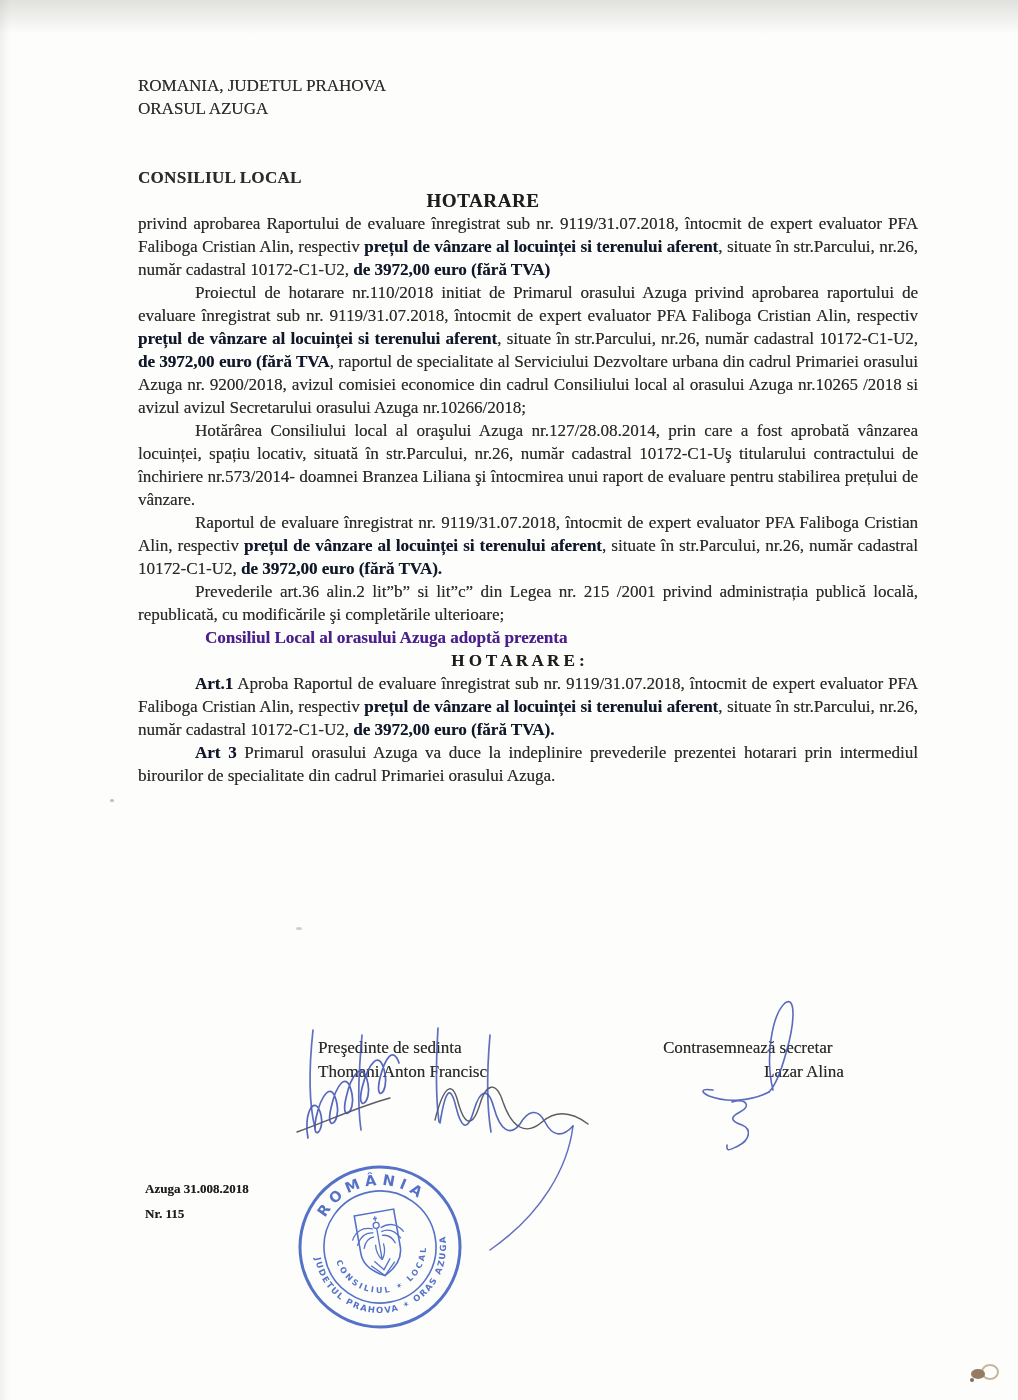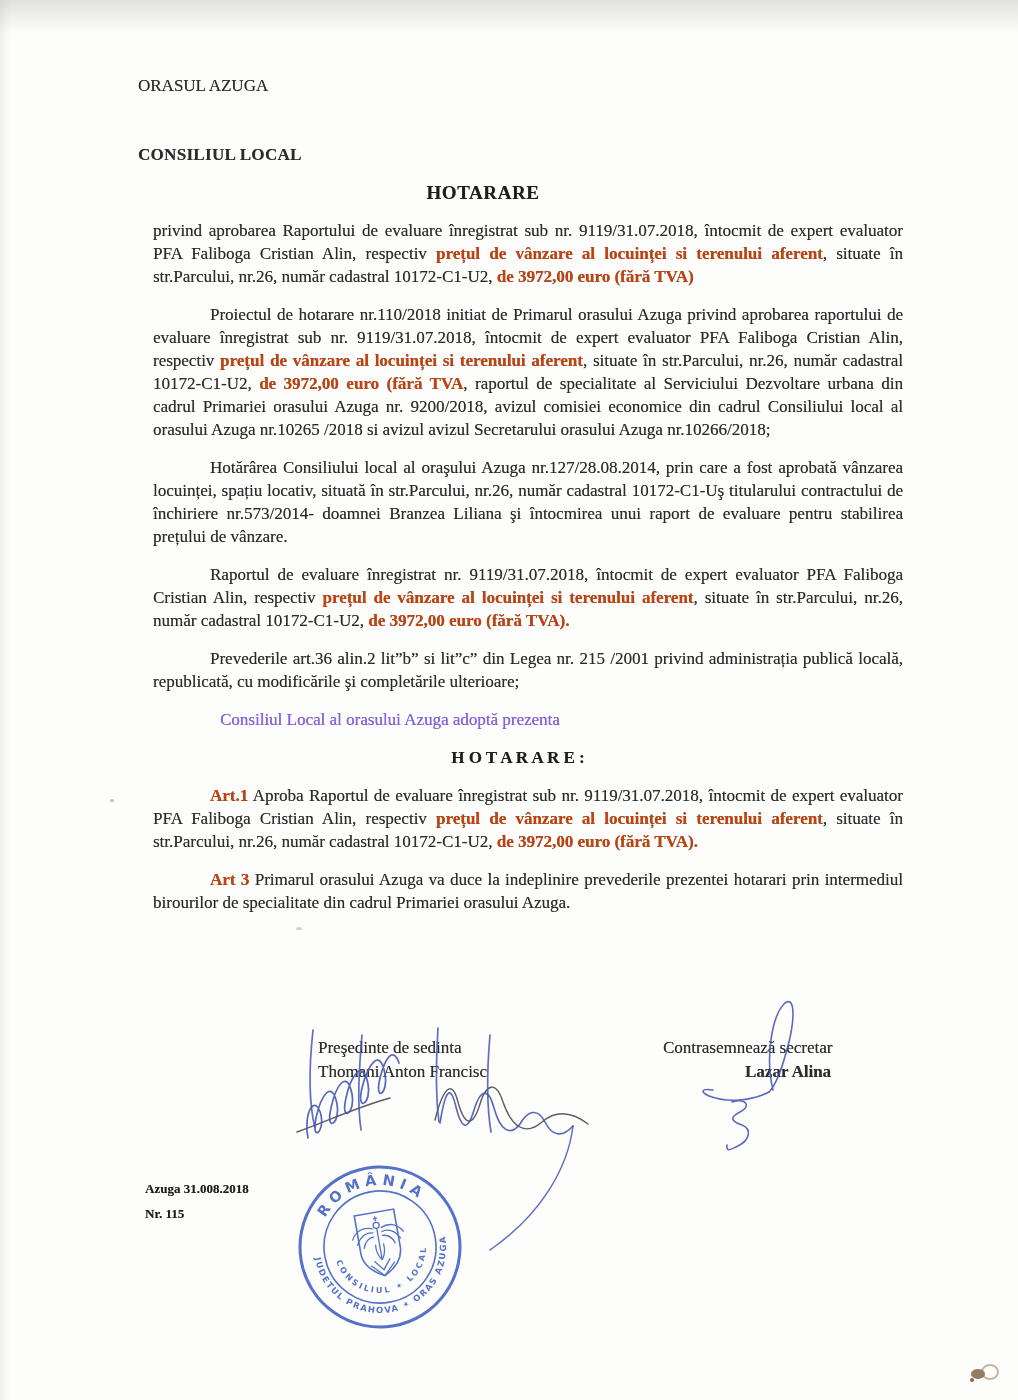--- a/index.html
+++ b/index.html
@@ -20,66 +20,67 @@
   .page::after{
     content:"";position:absolute;left:0;top:0;bottom:0;width:10px;
     background:linear-gradient(90deg,rgba(120,120,115,0.10),rgba(120,120,115,0));
     pointer-events:none;z-index:5;
   }
   .doc{
     position:absolute;left:138px;top:0;width:780px;
     font-size:17px;line-height:23px;
     text-shadow:0.2px 0.2px 0.5px rgba(35,35,35,0.55);
   }
-  .doc p{margin:15px;}
+  .doc p{margin:0;}
   .header{margin-top:74px;}
   .header .line{display:block;}
   .header .line.bold{font-weight:bold;letter-spacing:0.3px;margin-top:46px;}
   .main-title{
     margin-top:23px;text-align:center;padding-right:90px;
     font-weight:bold;font-size:19px;letter-spacing:0.6px;color:#1d1d1d;
   }
   .subject{margin-top:2px;text-align:justify;}
   .para{text-align:justify;text-indent:57px;}
   .avand{margin-top:43px;}
   .p5{margin-top:4px;}
-  .adopt{margin-top:14px;text-indent:67px;font-weight:normal;color:#8b5cf6;}
+  .adopt{margin-top:14px;text-indent:67px;font-weight:bold;color:#4c1d95;}
   .enact-title{
     margin-top:22px;text-align:center;padding-right:20px;
     font-weight:bold;font-size:17px;color:#1d1d1d;
   }
   .art1{margin-top:11px;}
   .art2{margin-top:21px;}
-  b{color:#c2410c;}
+  b{color:#0f172a;}
   .sig-label{position:absolute;font-size:17px;line-height:24px;white-space:nowrap;
     text-shadow:0.2px 0.2px 0.5px rgba(35,35,35,0.55);}
   .sig-president-role{left:318px;top:1036px;}
   .sig-president-name{left:318px;top:1060px;}
   .sig-secretary-role{left:663px;top:1036px;}
-  .sig-secretary-name{left:745px;top:1060px;font-weight:bold;}
+  .sig-secretary-name{left:764px;top:1060px;}
   .issued{position:absolute;left:145px;top:1176px;font-weight:bold;font-size:13px;
     line-height:25px;color:#1d1d1d;text-shadow:0.2px 0.2px 0.5px rgba(35,35,35,0.55);}
   .stamp-svg{position:absolute;left:285px;top:1152px;width:190px;height:190px;
     filter:blur(0.4px);opacity:0.88;z-index:2;}
   .sig-svg{position:absolute;z-index:3;}
   .sig-president-svg{left:290px;top:1022px;width:320px;height:240px;}
   .sig-secretary-svg{left:655px;top:995px;width:170px;height:160px;}
   .smudge-svg{position:absolute;left:958px;top:1352px;width:50px;height:40px;}
   .speck{position:absolute;background:rgba(70,70,70,0.35);border-radius:50%;}
   .speck-1{left:110px;top:799px;width:4px;height:3px;}
   .speck-2{left:296px;top:927px;width:6px;height:3px;opacity:.7;}
 </style>
 </head>
 <body>
 
 <div class="page">
 
   <div class="doc">
 
     <div class="header">
+      <span class="line">ROMANIA, JUDETUL PRAHOVA</span>
       <span class="line">ORASUL AZUGA</span>
       <span class="line bold">CONSILIUL LOCAL</span>
     </div>
 
     <p class="main-title">HOTARARE</p>
 
     <p class="subject"><span>privind aprobarea Raportului de evaluare înregistrat sub nr. 9119/31.07.2018, întocmit de expert evaluator PFA Faliboga Cristian Alin, respectiv </span><b>prețul de vânzare al locuinței si terenului aferent</b><span>, situate în str.Parcului, nr.26, număr cadastral 10172-C1-U2, </span><b>de 3972,00 euro (fără TVA)</b></p>
 
 
     <p class="para"><span>Proiectul de hotarare nr.110/2018 initiat de Primarul orasului Azuga privind aprobarea raportului de evaluare înregistrat sub nr. 9119/31.07.2018, întocmit de expert evaluator PFA Faliboga Cristian Alin, respectiv </span><b>prețul de vânzare al locuinței si terenului aferent</b><span>, situate în str.Parcului, nr.26, număr cadastral 10172-C1-U2, </span><b>de 3972,00 euro (fără TVA</b><span>, raportul de specialitate al Serviciului Dezvoltare urbana din cadrul Primariei orasului Azuga nr. 9200/2018, avizul comisiei economice din cadrul Consiliului local al orasului Azuga nr.10265 /2018 si avizul avizul Secretarului orasului Azuga nr.10266/2018;</span></p>

